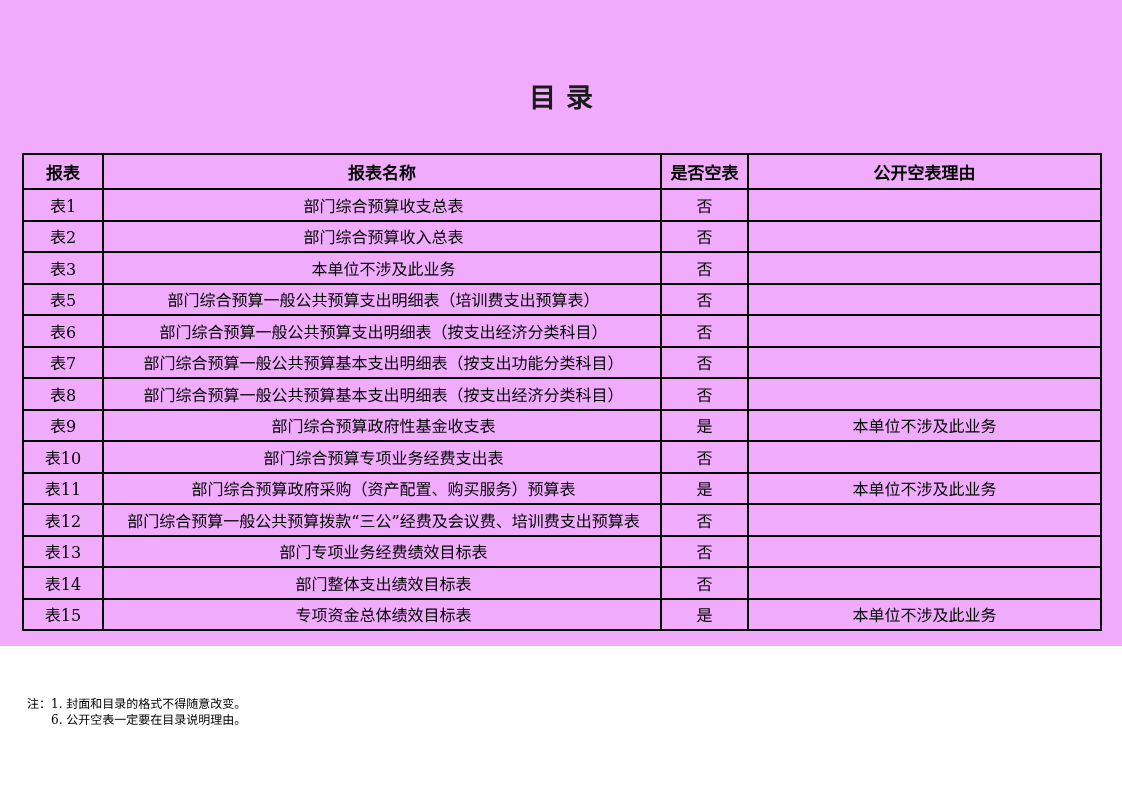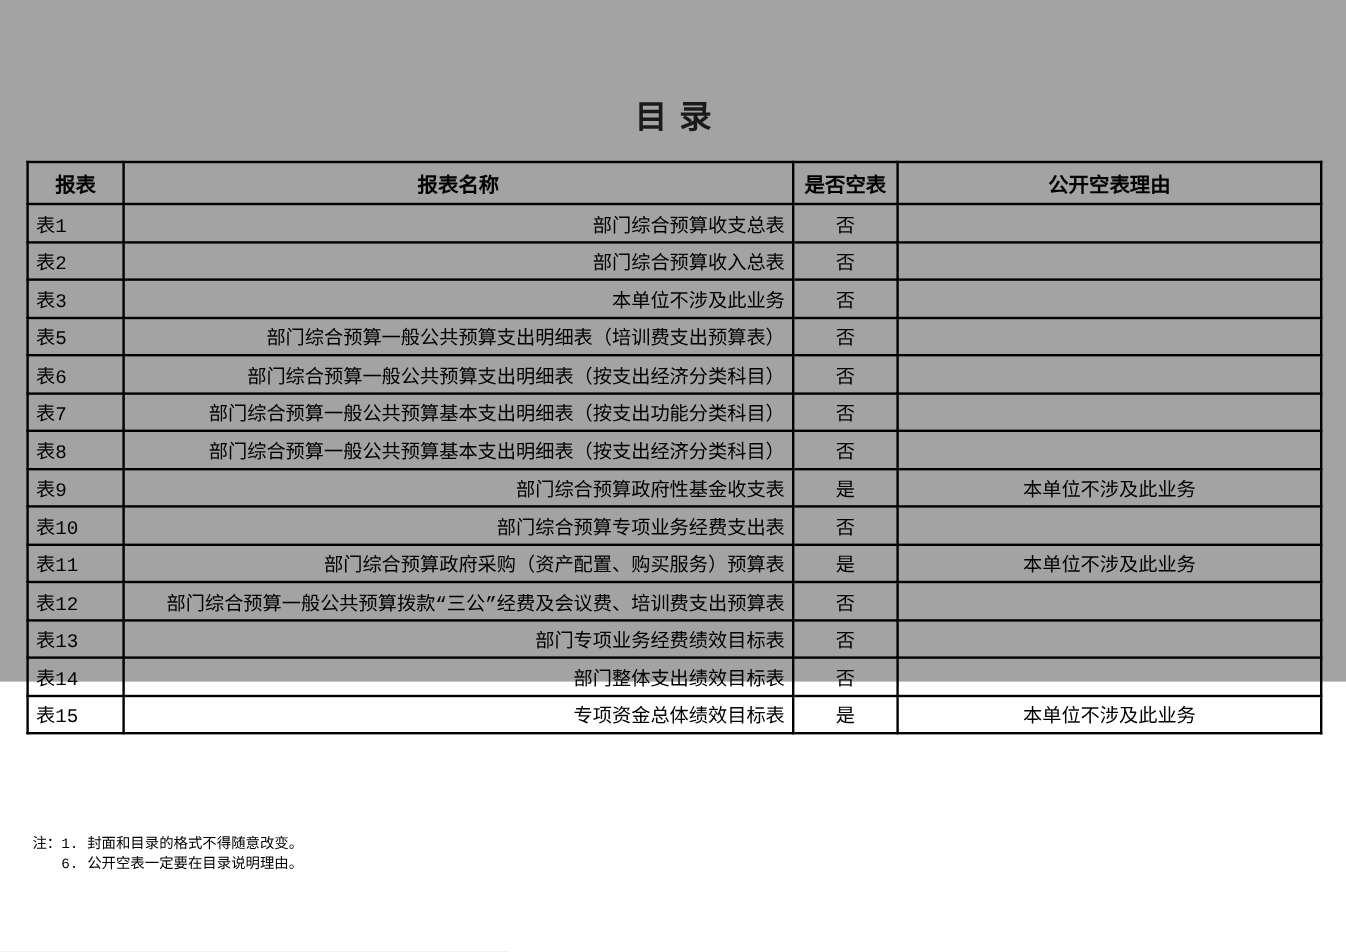--- a/index.html
+++ b/index.html
@@ -8,38 +8,37 @@
     background: #ffffff;
     width: 1122px;
     height: 793px;
     overflow: hidden;
     font-family: "DejaVu Serif", "Liberation Serif", serif;
     color: #000000;
   }
   .page {
     position: relative;
     width: 1122px;
-    height: 568px;
-    background: #a3a3a3;
-    font-family: Liberation Mono, monospace;
+    height: 646px;
+    background: #f0abfc;
   }
   .doc-title {
     margin: 0;
     padding-top: 76px;
     text-align: center;
     font-size: 27px;
     font-weight: bold;
     letter-spacing: 10px;
     text-indent: 10px; 
     color: #1a1a1a;
   }
   .toc-table {
     position: absolute;
     left: 22px;
-    top: 134px;
+    top: 153px;
     width: 1078px;
     border-collapse: collapse;
     table-layout: fixed;
   }
   .toc-table th, .toc-table td {
     border: 2px solid #000000;
     padding: 0 6px;
     vertical-align: middle;
     overflow: hidden;
     white-space: nowrap;
@@ -52,22 +51,22 @@
   }
   .toc-table tbody td {
     height: 29.5px;
     font-size: 16px;
     font-weight: normal;
   }
   .col-id     { width: 80px; }
   .col-name   { width: 558px; }
   .col-empty  { width: 87px; }
   .col-reason { width: 353px; }
-  td.cell-id     { }
-  td.cell-name   { text-align: right; padding-left: 9px; }
+  td.cell-id     { text-align: center; }
+  td.cell-name   { text-align: center; padding-left: 9px; }
   td.cell-empty  { text-align: center; }
   td.cell-reason { text-align: center; }
   .notes {
     position: absolute;
     left: 27px;
     top: 696px;
     font-size: 12px;
     line-height: 16px;
     color: #000000;
     display: flex;

